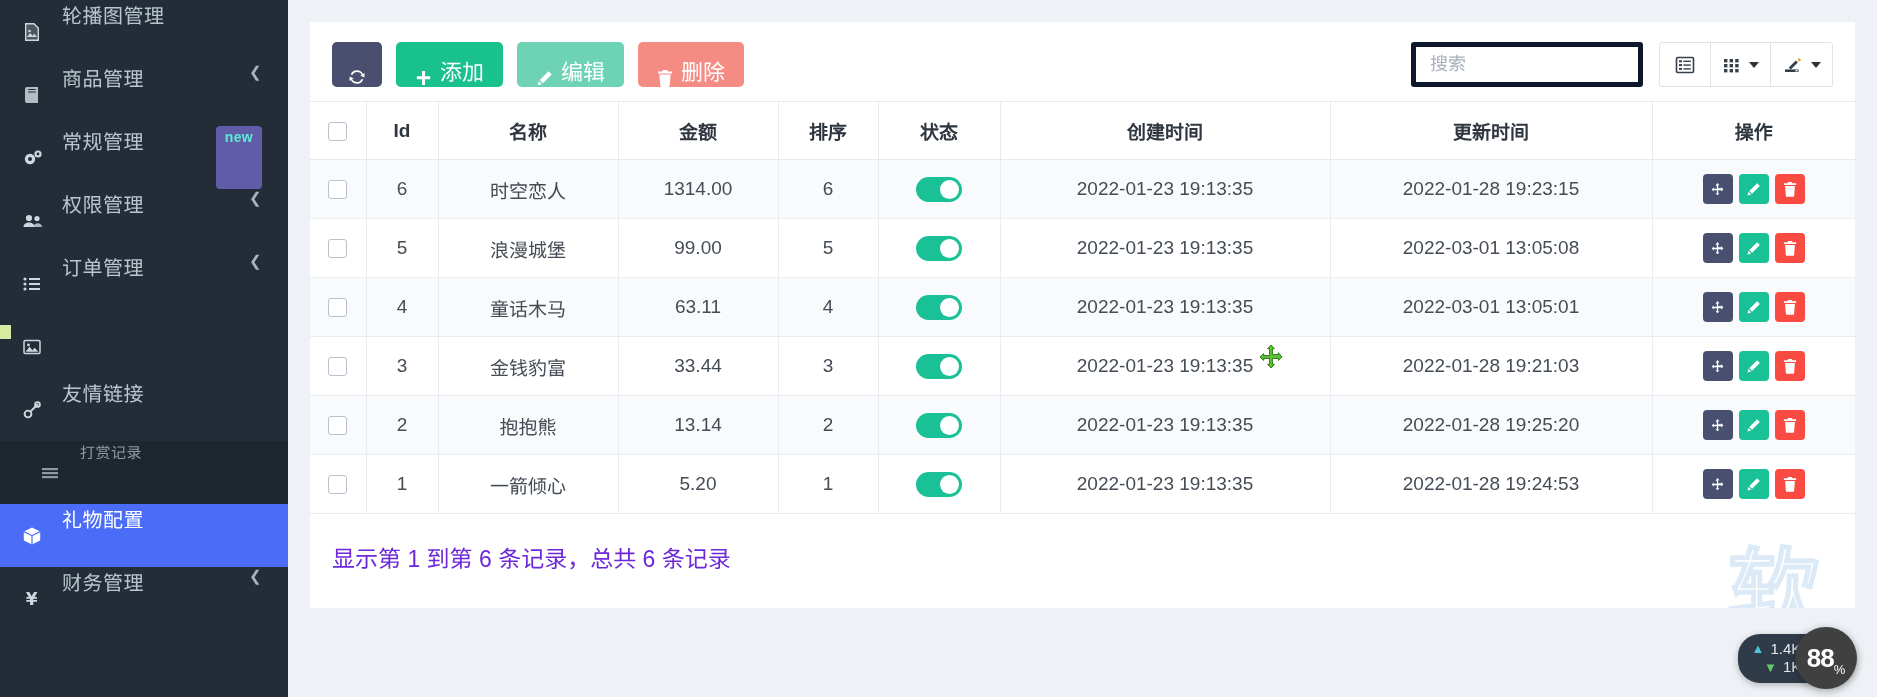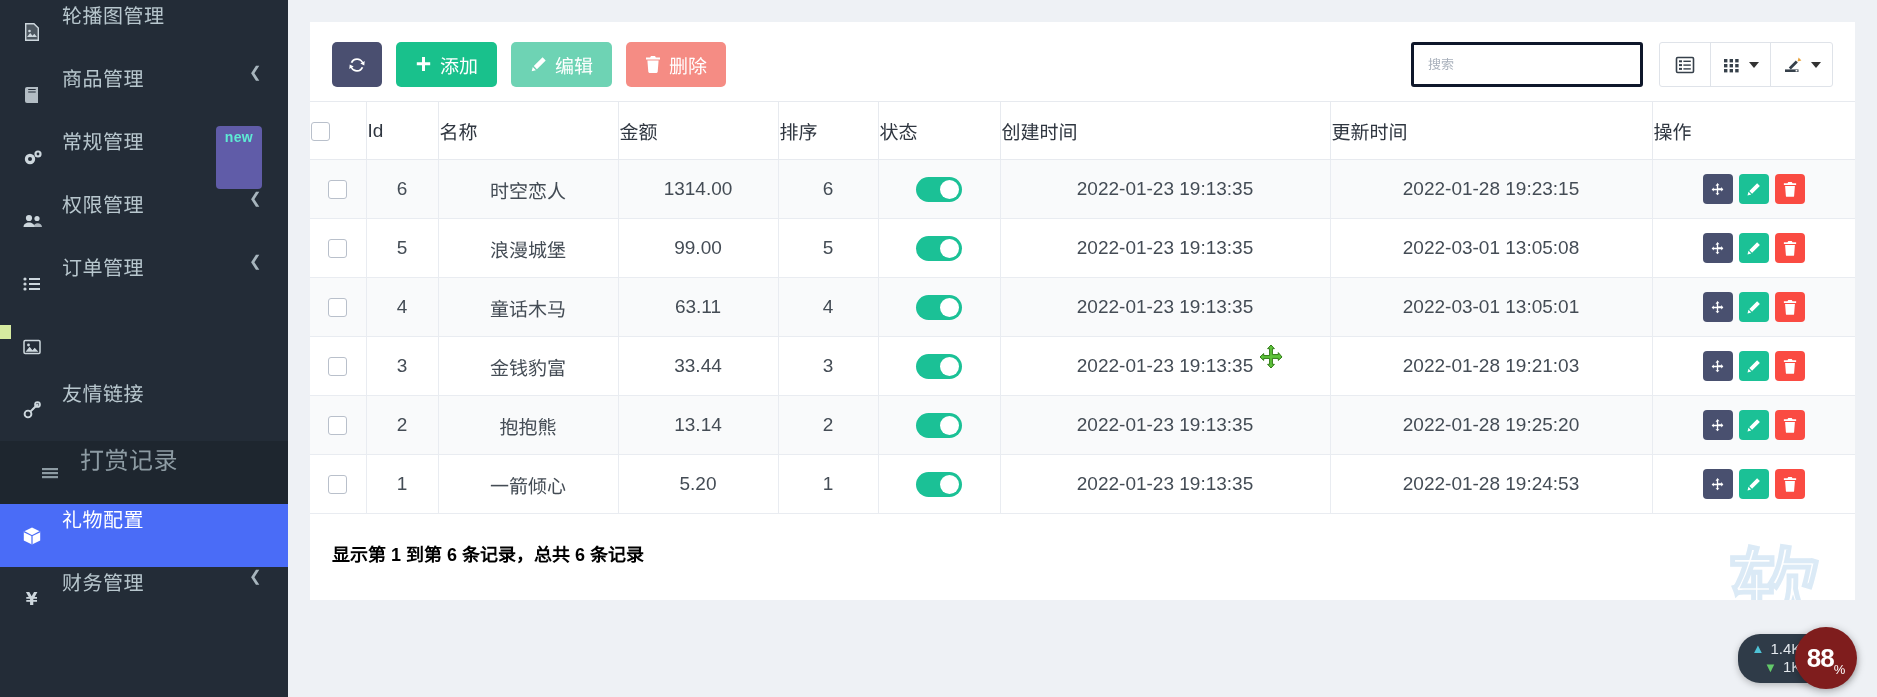--- a/index.html
+++ b/index.html
@@ -41,21 +41,21 @@
   .nav-item .lbl { flex: 1 1 auto; }
   .nav-item .chev {
     font-size: 15px; color: #a7b5bd; margin-left: auto;
     display: inline-block;
   }
   .nav-item .chev.down { transform: rotate(0deg); }
   .nav-item.sub {
     background: #1e262f;
     padding-left: 40px;
     color: #8d9ba3;
-    font-size: 24px;
+    font-size: 15px;
   }
   .nav-item.sub .ic { color: #8d9ba3; }
   .nav-item.active-parent { color: #ffffff; }
   .nav-item.active-parent .ic { color: #ffffff; }
   .nav-item.selected {
     background: #4a6cf7;
     color: #ffffff;
   }
   .nav-item.selected .ic { color: #ffffff; }
   .badge-new {
@@ -86,44 +86,44 @@
     overflow: hidden;
   }
   .toolbar {
     display: flex; align-items: center;
     padding: 20px 22px 14px 22px;
     position: relative;
   }
   .btn {
     border: none; border-radius: 5px;
     color: #fff; cursor: pointer;
-    font-size: 19px;
+    font-size: 22px;
     height: 45px;
-    display: inline-flex; align-items: center; justify-content: center;
+    display: inline-flex; align-items: flex-end; justify-content: center;
     padding: 0 19px;
     margin-right: 14px;
     font-family: Liberation Mono, monospace;
     white-space: nowrap;
   }
   .btn svg { margin-right: 8px; }
   .btn.refresh { background: #4a4f70; width: 50px; padding: 0; }
   .btn.refresh svg { margin-right: 0; }
   .btn.add { background: #19c18c; }
   .btn.edit { background: #6ed3b4; }
   .btn.del { background: #f58c84; margin-right: 0; }
 
   .tb-right {
     margin-left: auto; display: flex; align-items: center;
   }
   .search-box {
     width: 232px; height: 45px;
-    border: 3px solid #0f172a; border-radius: 3px;
+    border: 5px solid #0f172a; border-radius: 3px;
     background: #fff;
     padding: 0 14px;
-    font-size: 13px; color: #333;
+    font-size: 18px; color: #333;
     font-family: inherit;
     outline: none;
   }
   .search-box::placeholder { color: #a8b0bb; }
   .icon-group { display: flex; margin-left: 16px; }
   .icon-btn {
     height: 45px; min-width: 52px;
     border: 1px solid #dfe3e9;
     background: #fff;
     display: inline-flex; align-items: center; justify-content: center;
@@ -139,22 +139,22 @@
     border-left: 5px solid transparent;
     border-right: 5px solid transparent;
     border-top: 6px solid #333;
   }
 
   
   table.grid { width: 100%; border-collapse: collapse; table-layout: fixed; }
   table.grid th {
     border: 1px solid #e7eaef;
     border-left: none; border-right: 1px solid #e7eaef;
-    font-size: 19px; color: #2f3640; font-weight: normal;
-    height: 58px; text-align: left;
+    font-size: 19px; color: #2f3640; font-weight: bold;
+    height: 58px; text-align: center;
     background: #fff;
   }
   table.grid th:last-child { border-right: none; }
   table.grid td {
     border: 1px solid #e9ecf1;
     border-left: none;
     font-size: 19px; color: #444c55;
     height: 59px; text-align: center;
     background: transparent;
   }
@@ -183,21 +183,21 @@
     width: 30px; height: 30px; border-radius: 4px;
     display: inline-flex; align-items: center; justify-content: center;
     color: #fff; cursor: pointer; border: none;
   }
   .act.move { background: #49506f; }
   .act.pen  { background: #1bc196; }
   .act.bin  { background: #fa4b42; }
 
   .tfoot {
     padding: 26px 22px 34px 22px;
-    font-size: 18px; color: #000000; font-weight: bold;
+    font-size: 23px; color: #6d28d9;
   }
 
   
   .watermark {
     position: absolute;
     left: 1418px; top: 495px;
     font-size: 92px; font-weight: bold;
     letter-spacing: 6px;
     color: transparent;
     -webkit-text-stroke: 2px #dbeaf6;
@@ -221,21 +221,21 @@
     color: #e4e9ee; font-size: 15px;
     line-height: 1.25;
     box-shadow: 0 2px 7px rgba(0,0,0,.25);
   }
   .nw-row { display: flex; align-items: center; gap: 6px; justify-content: flex-end; }
   .nw-up { color: #4fc3d6; font-size: 13px; }
   .nw-down { color: #63c96a; font-size: 13px; }
   .nw-circle {
     position: absolute; right: -2px; top: 50%; transform: translateY(-50%);
     width: 62px; height: 62px; border-radius: 50%;
-    background: #7f1d1d;
+    background: #404040;
     display: flex; align-items: center; justify-content: center;
     color: #fff; box-shadow: 0 2px 8px rgba(0,0,0,.3);
   }
   .nw-circle .pct { font-size: 26px; font-weight: bold; letter-spacing: -1px; }
   .nw-circle .sfx { font-size: 13px; align-self: flex-end; margin-bottom: 12px; }
 </style>
 </head>
 <body>
 
 <div id="app">

